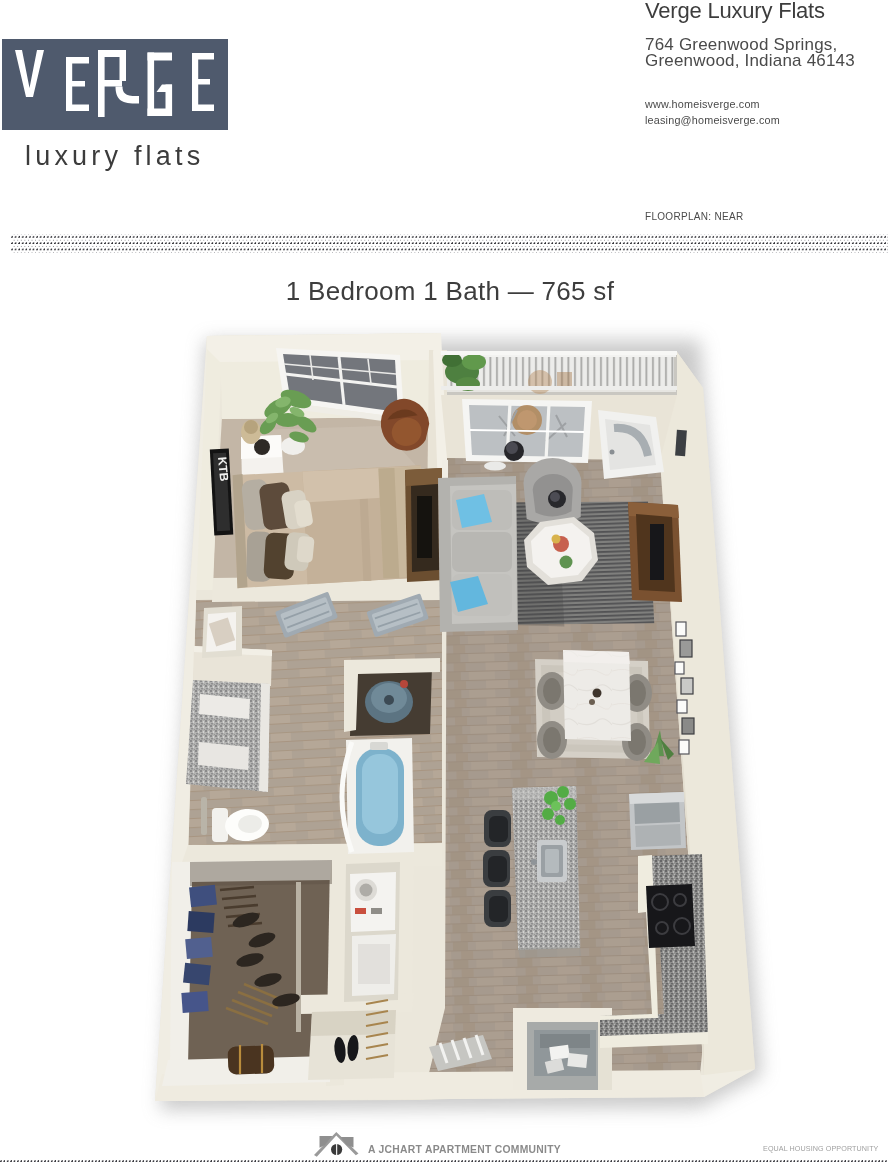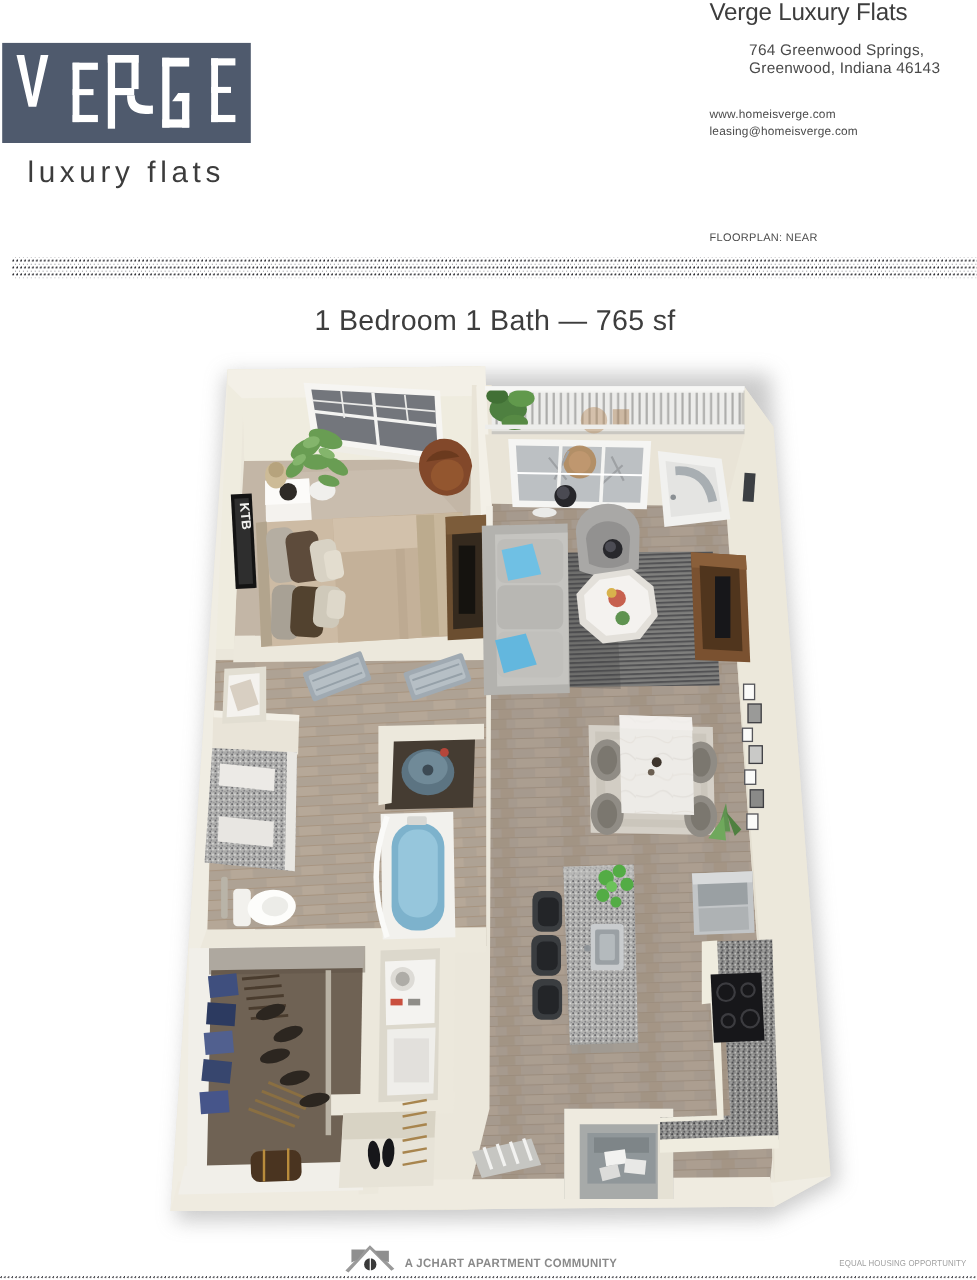--- a/index.html
+++ b/index.html
@@ -8,21 +8,21 @@
   #dotband{left:11px;top:234px;width:877px;height:19px;
     background-image:radial-gradient(circle at 1.1px 1.1px,#2e2e34 0.8px,transparent 0.95px),
       radial-gradient(circle at 1.1px 1.1px,#8e8e94 0.55px,transparent 0.7px);
     background-size:3.58px 6.3px,3.58px 6.3px;
     background-position:0px 1.9px,1.8px 4.9px;}
   #footdots{left:0px;top:1159.5px;width:888px;height:4px;
     background-image:radial-gradient(circle at 1.1px 1.1px,#3e3e44 0.8px,transparent 0.95px);
     background-size:3.4px 4px;}
   #title{left:0;top:276px;width:900px;text-align:center;font-size:26px;color:#3d3d3d;letter-spacing:0.3px;}
   #hname{left:645px;top:-2px;font-size:22px;color:#3d3d3d;letter-spacing:-0.2px;}
-  #haddr{left:645px;top:37px;font-size:14px;line-height:16px;color:#4a4a4a;letter-spacing:0.2px;margin-left:36px;}
+  #haddr{left:645px;top:37px;font-size:17px;line-height:16px;color:#4a4a4a;letter-spacing:0.2px;}
   #hweb{left:645px;top:96px;font-size:10.8px;line-height:16px;color:#4a4a4a;letter-spacing:0.2px;}
   #fplabel{left:645px;top:211px;font-size:10px;color:#4a4a4a;letter-spacing:0.3px;}
   #lux{left:25px;top:141px;font-size:27px;color:#3c3c3c;letter-spacing:4.2px;}
   #jchart{left:368px;top:1142.5px;font-size:11px;font-weight:bold;color:#8a8a8a;letter-spacing:0.3px;line-height:12px;transform:scaleX(0.94);transform-origin:0 0;}
   #eho{left:763px;top:1143.5px;font-size:7.8px;color:#a0a0a0;letter-spacing:0.1px;transform:scaleX(0.92);transform-origin:0 0;}
 </style>
 </head>
 <body>
 
   <div class="abs" id="hname">Verge Luxury Flats</div>

